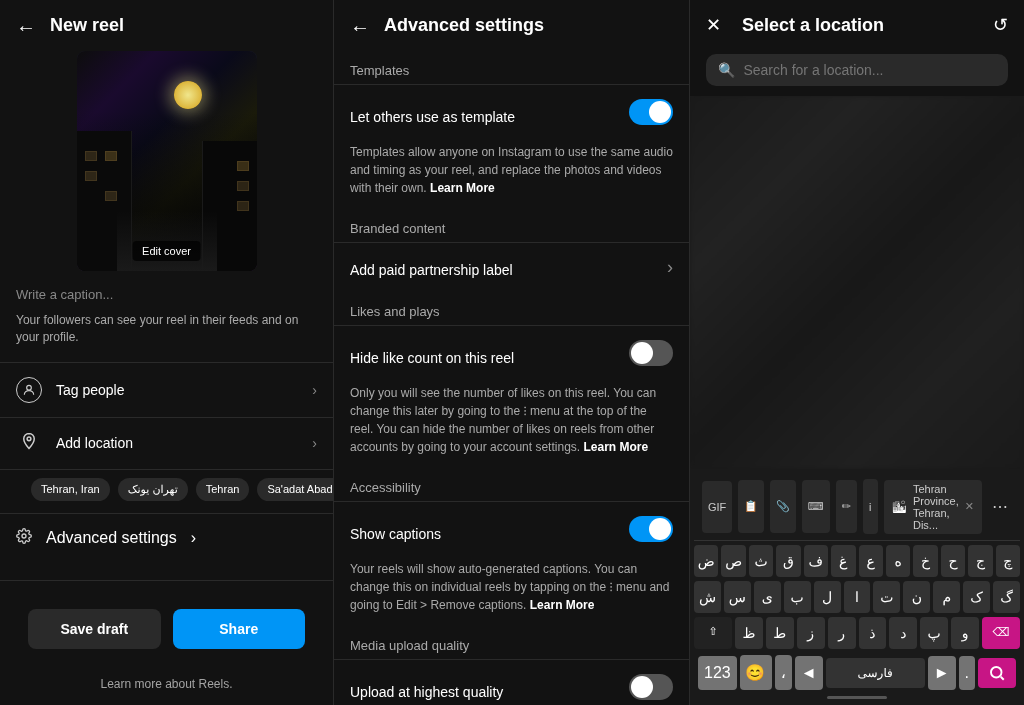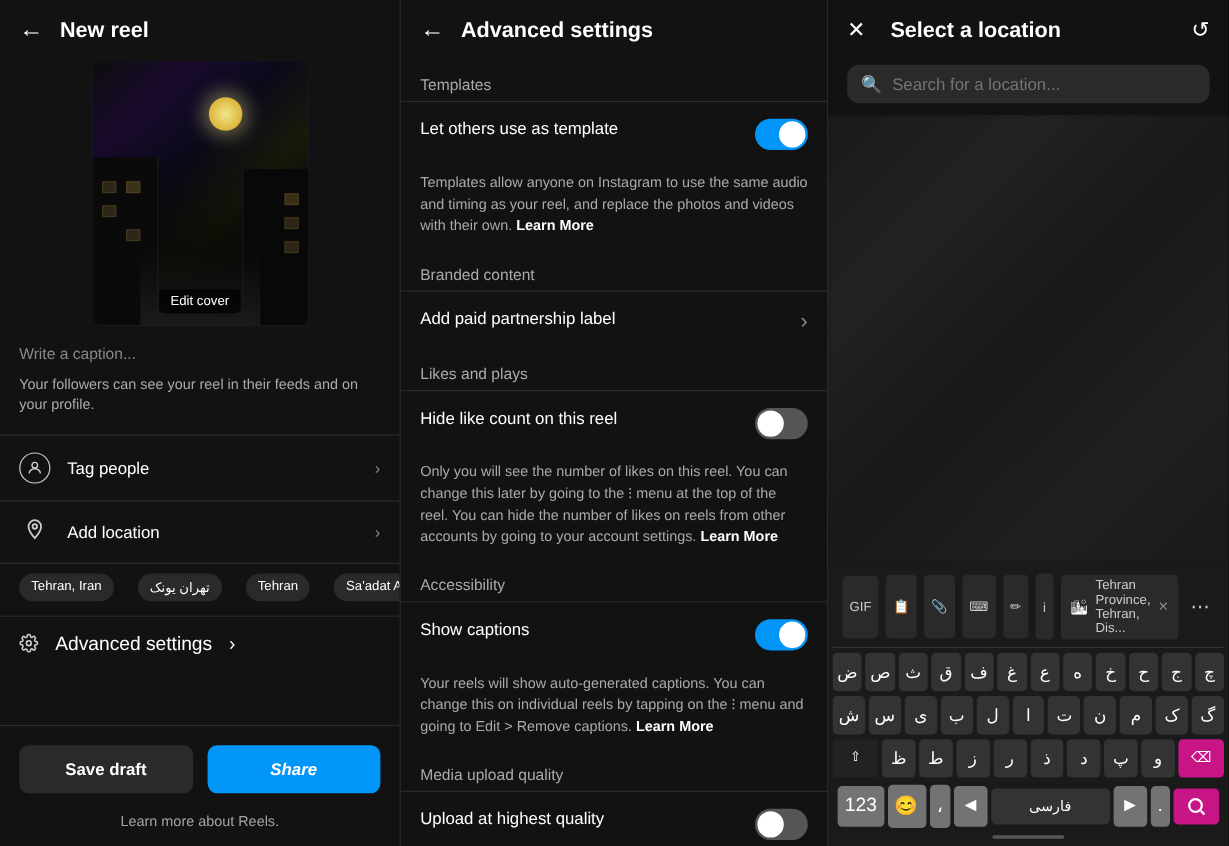--- a/index.html
+++ b/index.html
@@ -184,22 +184,22 @@
       color: #fff;
     }
 
     .menu-item .chevron {
       color: #888;
       font-size: 14px;
     }
 
     .location-chips {
       display: flex;
-      gap: 20px;
-      padding: 8px 16px 12px;
+      gap: 8px;
+      padding: 8px 31px 12px;
       overflow: hidden;
       border-top: 1px solid #2a2a2a;
     }
 
     .chip {
       background: #2a2a2a;
       color: #fff;
       font-size: 11px;
       padding: 5px 10px;
       border-radius: 20px;
@@ -212,21 +212,21 @@
       padding: 14px 16px;
       border-top: 1px solid #2a2a2a;
       cursor: pointer;
       gap: 14px;
     }
 
     .spacer { flex: 1; }
 
     .bottom-buttons {
       margin-top: auto;
-      padding: 16px;
+      padding: 28px;
       display: flex;
       gap: 12px;
       border-top: 1px solid #2a2a2a;
     }
 
     .btn-draft {
       flex: 1;
       padding: 12px;
       background: #2a2a2a;
       color: #fff;
@@ -240,21 +240,20 @@
     .btn-share {
       flex: 1;
       padding: 12px;
       background: #0095f6;
       color: #fff;
       border: none;
       border-radius: 8px;
       font-size: 14px;
       font-weight: 600;
       cursor: pointer;
-      font-style: italic;
     }
 
     .learn-more-footer {
       text-align: center;
       padding: 0 0 14px;
       color: #a3a3a3;
       font-size: 12px;
     }
 
     
@@ -273,21 +272,21 @@
 
     .section-header {
       padding: 12px 16px 6px;
       font-size: 13px;
       color: #aaa;
       font-weight: 500;
     }
 
     .setting-row {
       display: flex;
-      align-items: flex-start;
+      align-items: flex-end;
       padding: 14px 16px;
       border-top: 1px solid #2a2a2a;
     }
 
     .setting-row .setting-label {
       flex: 1;
       font-size: 14px;
       color: #fff;
       font-weight: 500;
     }

